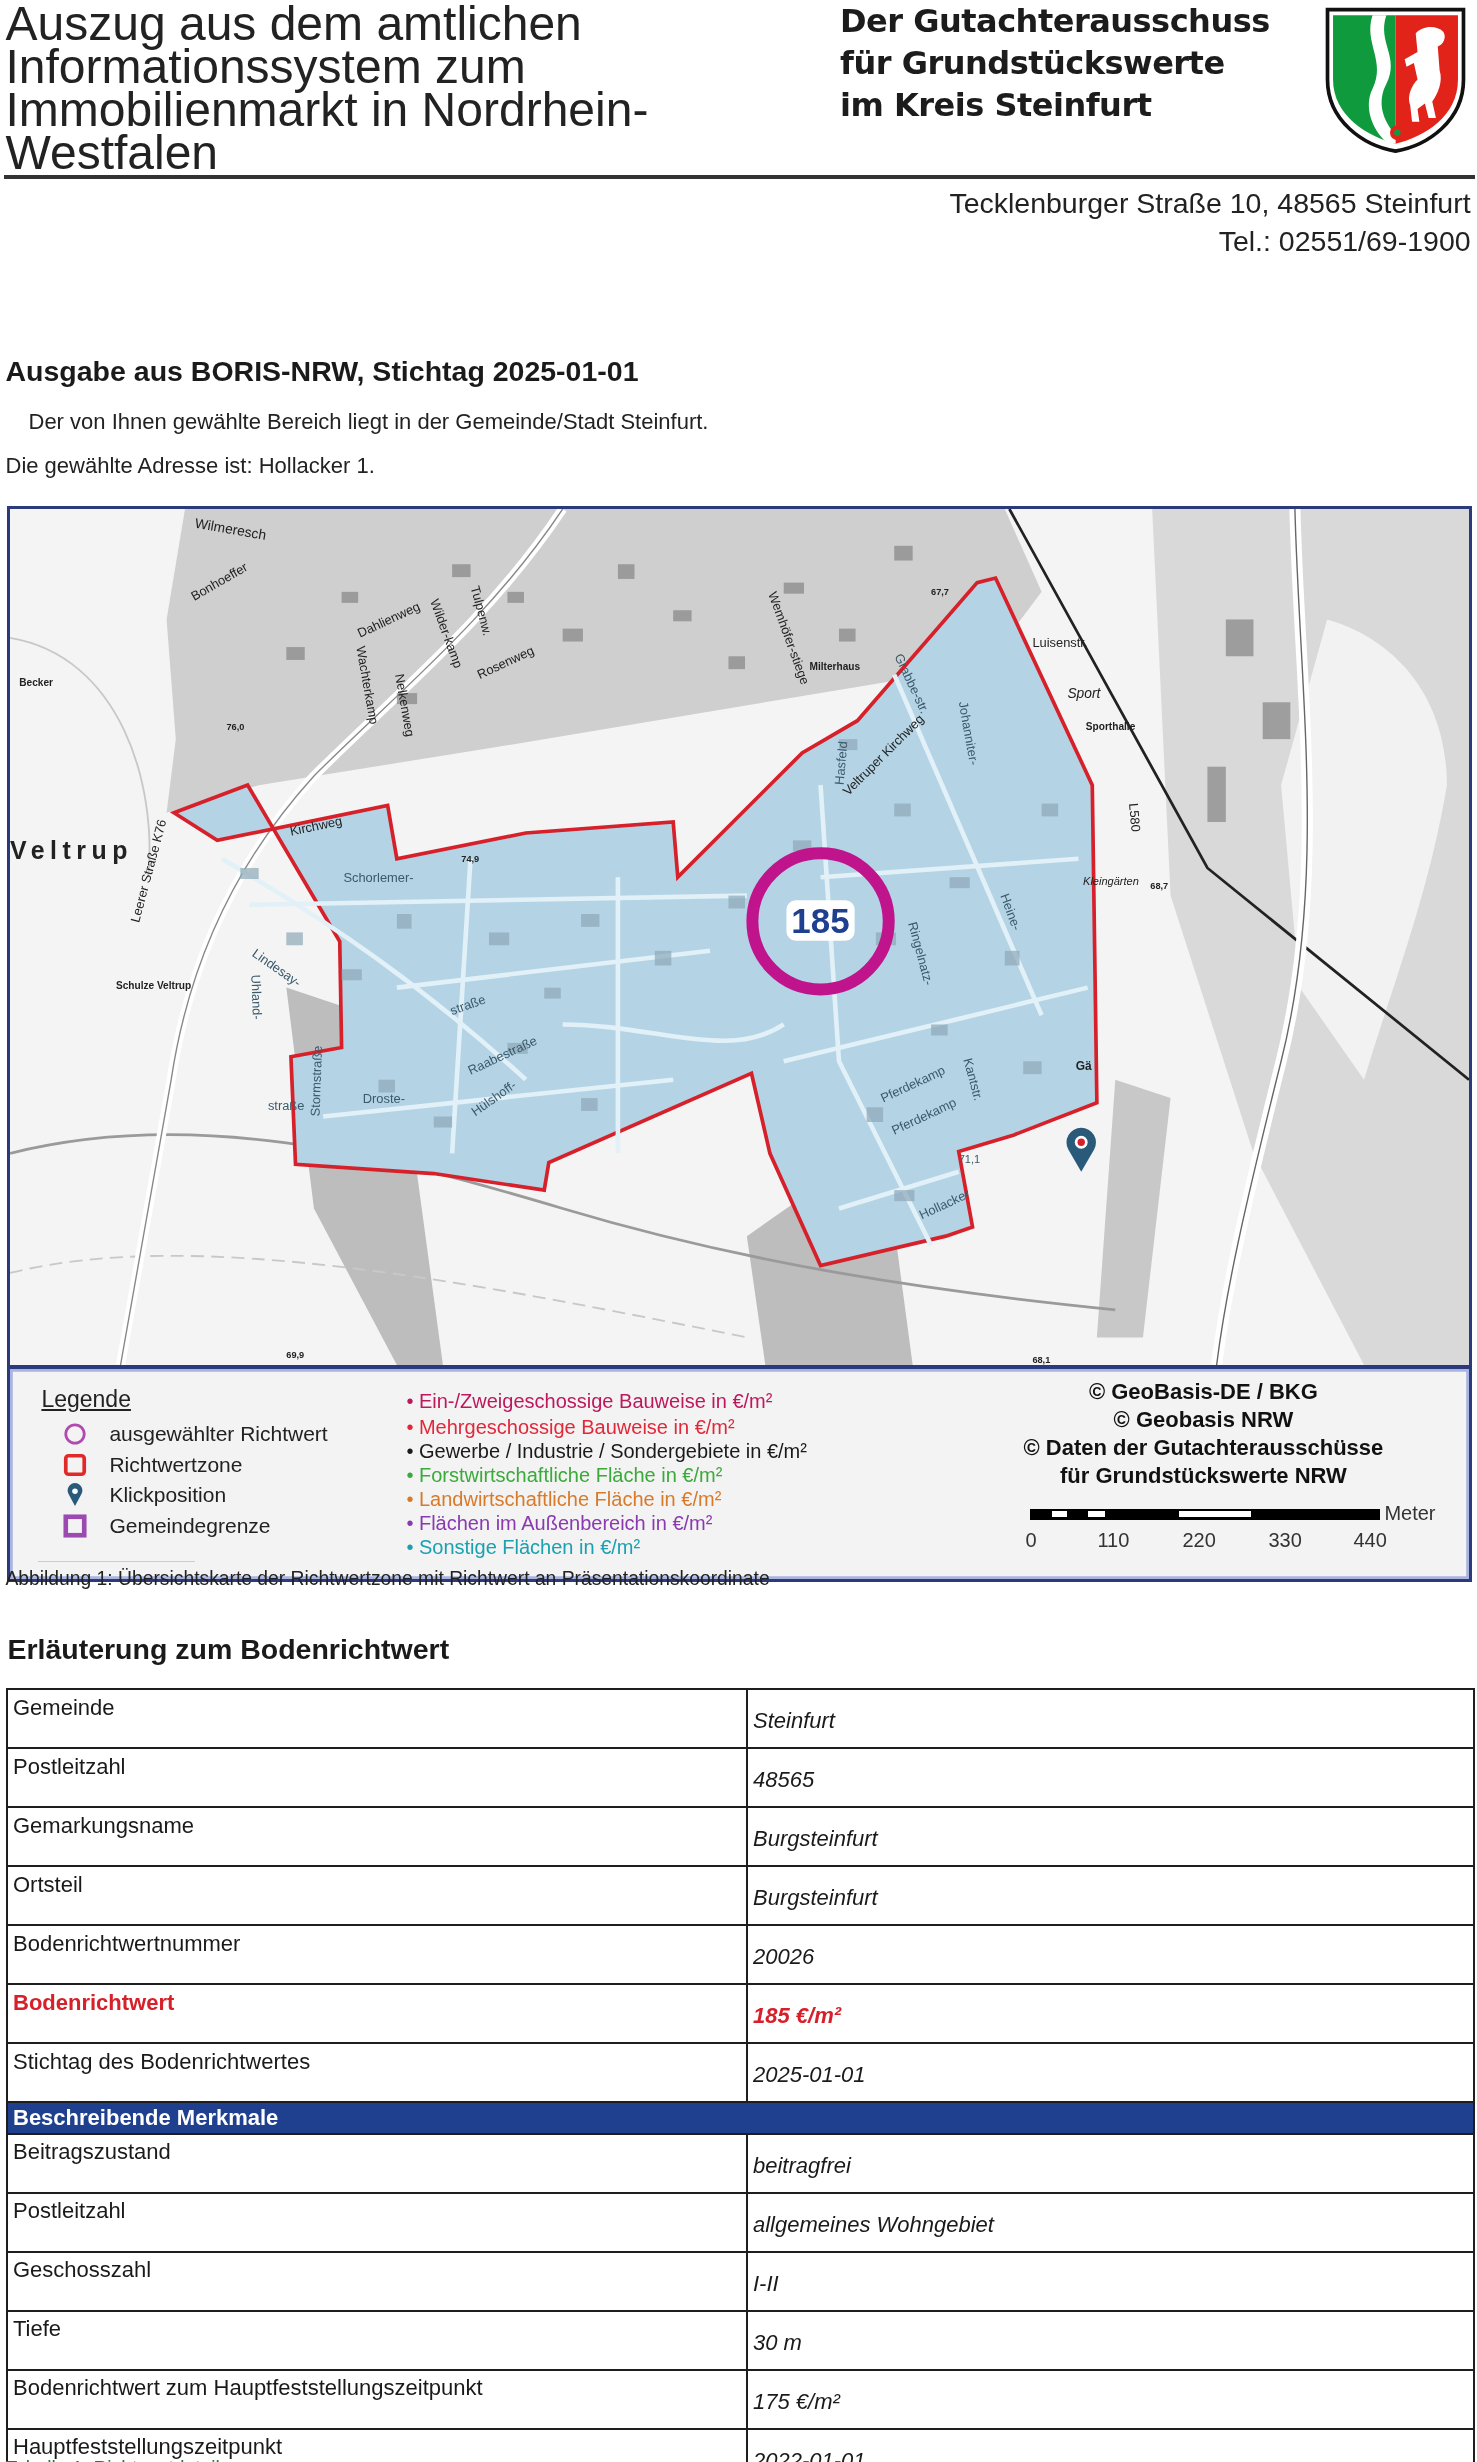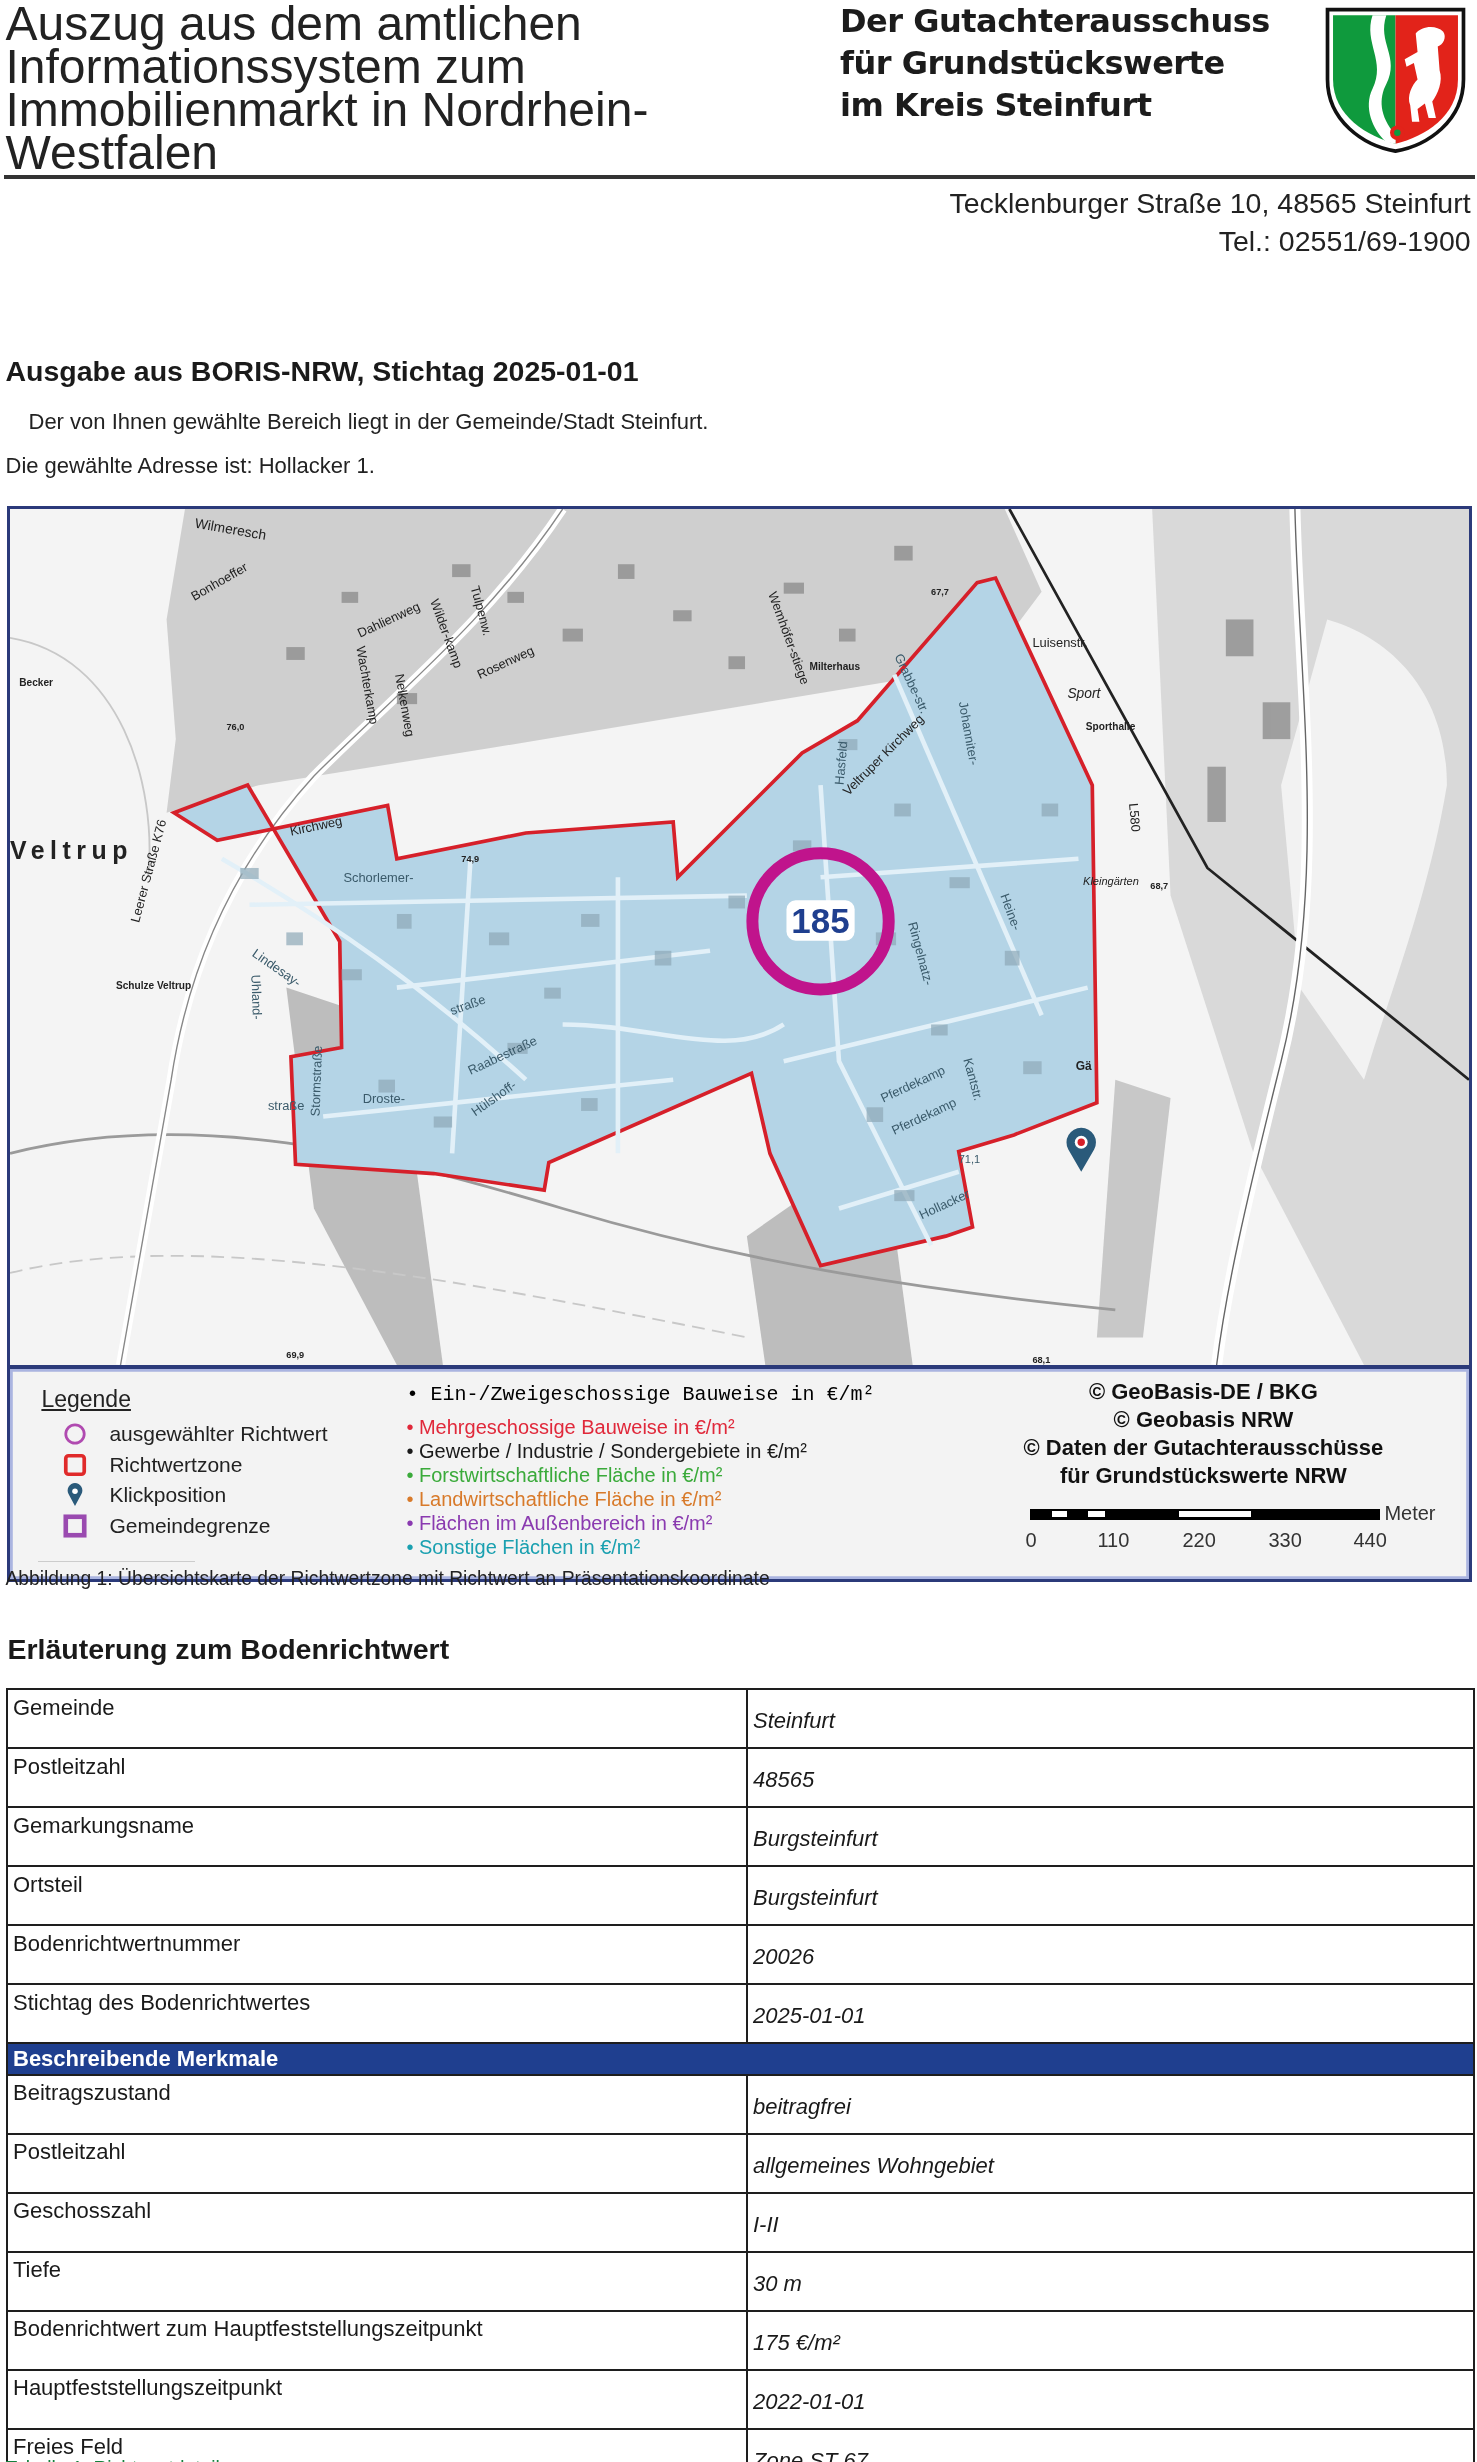--- a/index.html
+++ b/index.html
@@ -252,21 +252,21 @@
     <span>Klickposition</span>
   </div>
   <div class="leg-item" style="top:145px;">
     <span class="leg-sym"><svg width="24" height="24" viewBox="0 0 26 26">
           <rect x="3" y="3" width="20" height="20" fill="none" stroke="#9a4ab0" stroke-width="5"></rect>
         </svg></span>
     <span>Gemeindegrenze</span>
   </div>
   <div class="abs" style="left:28px; top:192px; width:157px; height:0.9px; background:#ccc;"></div>
 
-  <div class="leg-cat" style="top:14px; color:#000000;font-family:Liberation Mono, monospace;">• Ein-/Zweigeschossige Bauweise in €/m²</div>
+  <div class="leg-cat" style="top:20px; color:#be185d;">• Ein-/Zweigeschossige Bauweise in €/m²</div>
   <div class="leg-cat" style="top:46px; color:#e0283a;">• Mehrgeschossige Bauweise in €/m²</div>
   <div class="leg-cat" style="top:70px; color:#1a1a1a;">• Gewerbe / Industrie / Sondergebiete in €/m²</div>
   <div class="leg-cat" style="top:94px; color:#3aaa3a;">• Forstwirtschaftliche Fläche in €/m²</div>
   <div class="leg-cat" style="top:118px; color:#d87a2a;">• Landwirtschaftliche Fläche in €/m²</div>
   <div class="leg-cat" style="top:142px; color:#8a3ab0;">• Flächen im Außenbereich in €/m²</div>
   <div class="leg-cat" style="top:166px; color:#1aa0b0;">• Sonstige Flächen in €/m²</div>
 
   <div class="abs copyr">
     <div>© GeoBasis-DE / BKG</div>
     <div>© Geobasis NRW</div>
@@ -306,20 +306,24 @@
       </tr>
   <tr>
         <td class="k">Ortsteil</td>
         <td class="v">Burgsteinfurt</td>
       </tr>
   <tr>
         <td class="k">Bodenrichtwertnummer</td>
         <td class="v">20026</td>
       </tr>
   <tr>
+        <td class="k red">Bodenrichtwert</td>
+        <td class="v red">185 €/m²</td>
+      </tr>
+  <tr>
         <td class="k">Stichtag des Bodenrichtwertes</td>
         <td class="v">2025-01-01</td>
       </tr>
 
   <tr class="sec">
     <td colspan="2">Beschreibende Merkmale</td>
   </tr>
   <tr>
         <td class="k">Beitragszustand</td>
         <td class="v">beitragfrei</td>

